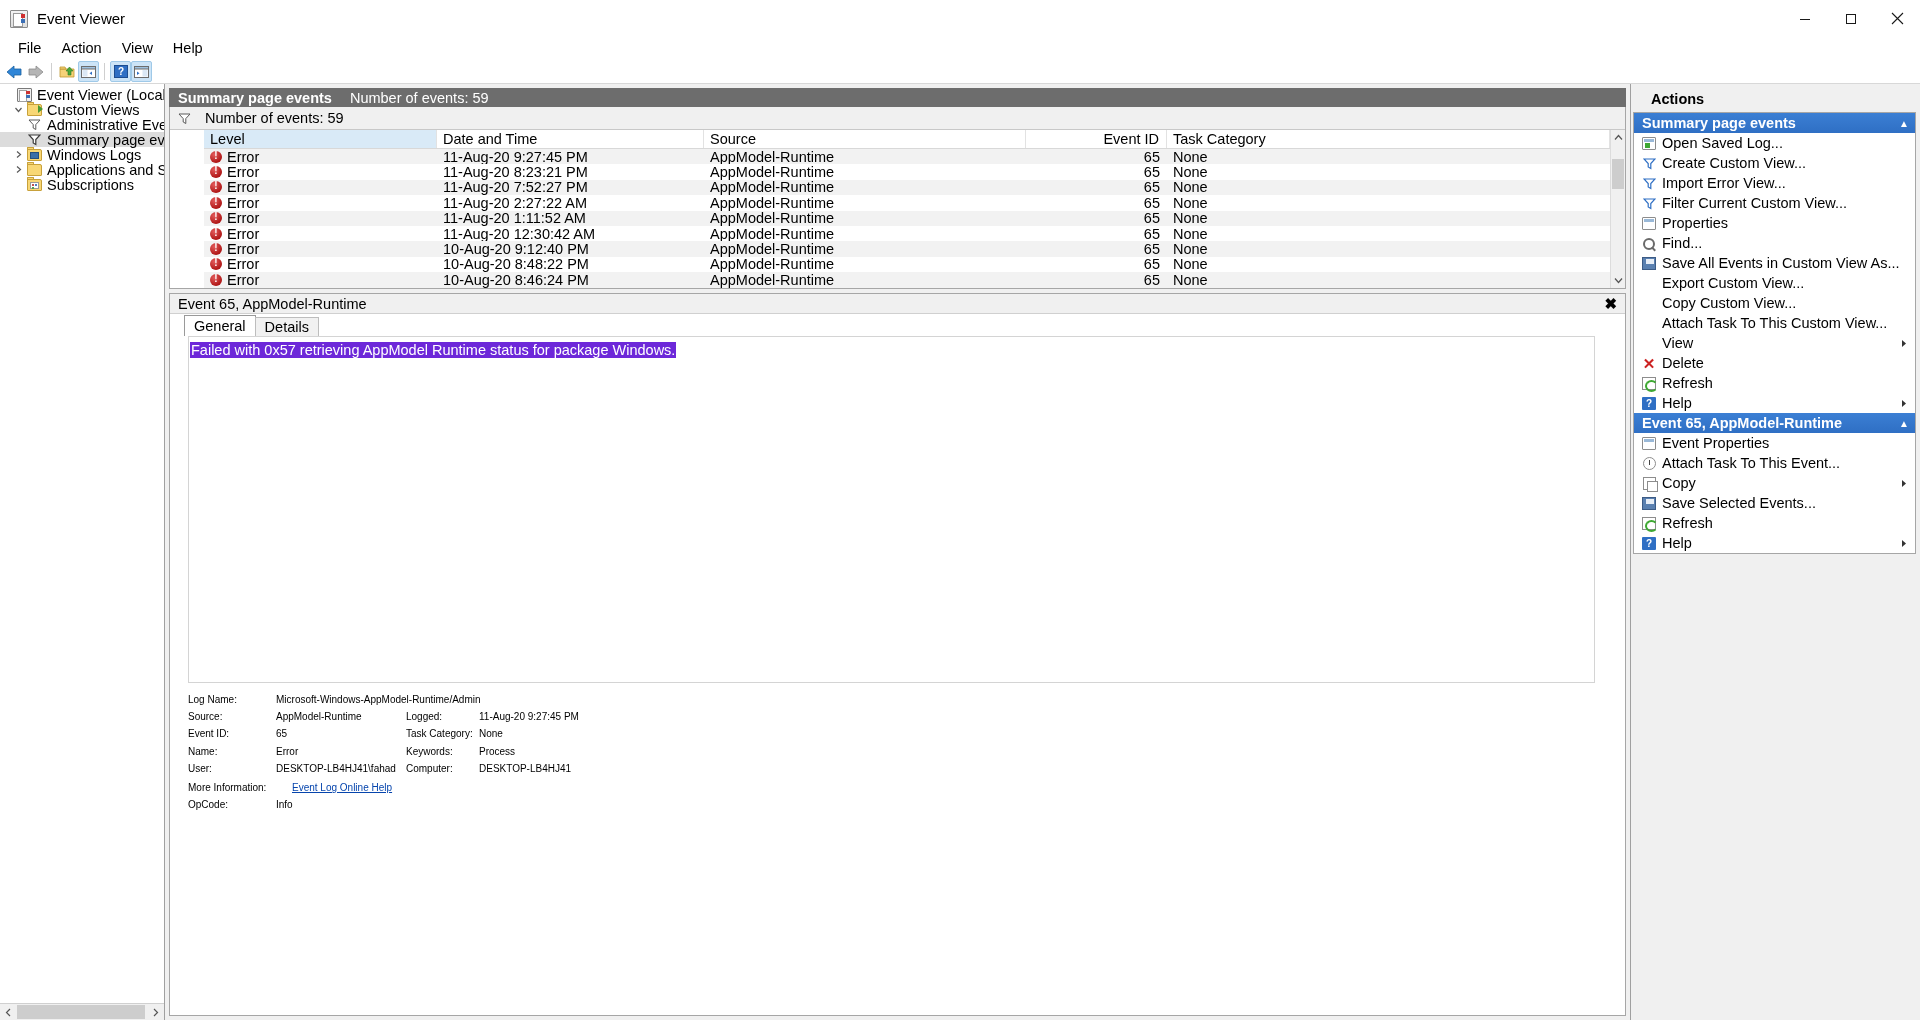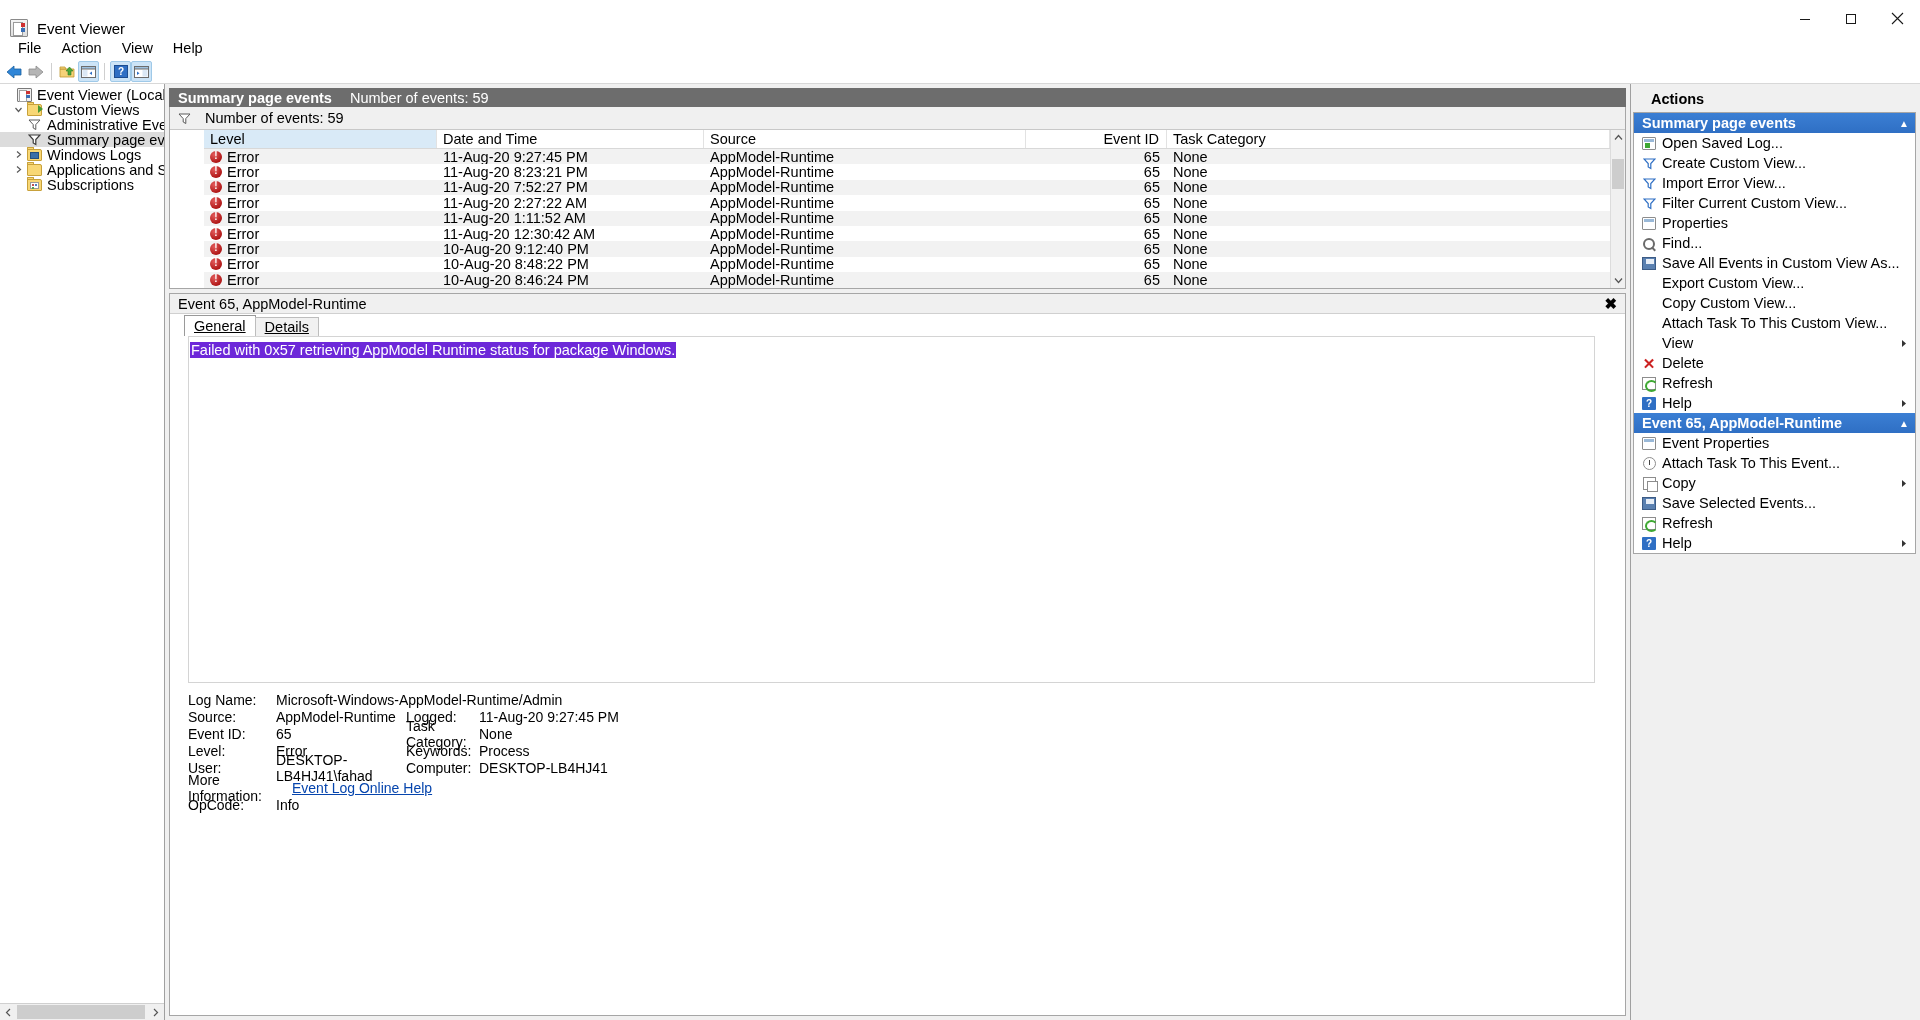--- a/index.html
+++ b/index.html
@@ -10,21 +10,21 @@
     background: #ffffff;
     font-family: "Liberation Sans", sans-serif;
     font-size: 14.5px;
     color: #000;
     -webkit-font-smoothing: antialiased;
   }
   .app { width: 1920px; height: 1020px; display: flex; flex-direction: column; background:#f0f0f0; }
 
   
   .titlebar {
-    height: 37px; min-height:37px; background:#ffffff; display:flex; align-items:flex-end;
+    height: 37px; min-height:37px; background:#ffffff; display:flex; align-items:center;
     padding-left: 10px; position: relative;
   }
   .title-icon {
     width: 18px; height:18px; margin-right: 9px; position: relative;
     background: linear-gradient(#f3f3f3,#dedede); border:1px solid #8a8a8a; border-radius:1px;
   }
   .title-icon:before {
     content:""; position:absolute; left:2px; top:2px; width:8px; height:12px;
     background:#ffffff; border:1px solid #9a9a9a;
   }
@@ -143,34 +143,34 @@
   .detail {
     margin-top:4px; flex:1; min-height:0; background:#ffffff; border:1px solid #a6a6a6;
     display:flex; flex-direction:column;
   }
   .detail-head {
     height:20px; min-height:20px; background:#f0f0f0; border-bottom:1px solid #d0d0d0;
     display:flex; align-items:center; padding: 0 8px; justify-content:space-between; font-size:14.5px;
   }
   .close-x { font-size:15px; font-weight:bold; line-height:1; cursor:default; }
 
-  .tabs { display:flex; height:22px; min-height:22px; padding-left:14px; background:#ffffff; align-items:flex-end;text-decoration:underline; }
+  .tabs { display:flex; height:22px; min-height:22px; padding-left:14px; background:#ffffff; align-items:flex-end; }
   .tab {
     height:19px; padding:0 9px; font-size:14.5px; display:flex; align-items:center;
     border:1px solid #bdbdbd; border-bottom:none; background:#f1f1f1; margin-right:-1px;
   }
   .tab.active { background:#ffffff; height:21px; border-color:#9a9a9a; }
 
   .msgbox {
     margin: 0 30px 0 18px; border:1px solid #d4d4d4; background:#ffffff;
     height: 347px; min-height:347px; padding: 5px 0 0 1px; overflow:hidden;
   }
   .msg-sel { background:#6d28d9; color:#ffffff; display:inline; padding:0 1px; font-size:14.5px; }
 
-  .fields { padding: 8px 0 0 18px; font-size:14px; }
+  .fields { padding: 8px 0 0 18px; font-size:10px; }
   .frow { display:flex; height:17.2px; align-items:center; }
   .flab { width: 88px; min-width:88px; }
   .fval { width: 130px; min-width:130px; }
   .fval.wide { width:auto; }
   .flab2 { width: 73px; min-width:73px; }
   .link { color:#0645ad; text-decoration:underline; }
 
   
   .actions {
     width: 290px; min-width:290px; background:#f0f0f0; border-left:1px solid #a0a0a0;
@@ -564,21 +564,21 @@
               <div class="flab2">Logged:</div>
               <div class="fval wide">11-Aug-20 9:27:45 PM</div>
             </div>
             <div class="frow">
               <div class="flab">Event ID:</div>
               <div class="fval">65</div>
               <div class="flab2">Task Category:</div>
               <div class="fval wide">None</div>
             </div>
             <div class="frow">
-              <div class="flab">Level:</div>
+              <div class="flab">Name:</div>
               <div class="fval">Error</div>
               <div class="flab2">Keywords:</div>
               <div class="fval wide">Process</div>
             </div>
             <div class="frow">
               <div class="flab">User:</div>
               <div class="fval">DESKTOP-LB4HJ41\fahad</div>
               <div class="flab2">Computer:</div>
               <div class="fval wide">DESKTOP-LB4HJ41</div>
             </div>

